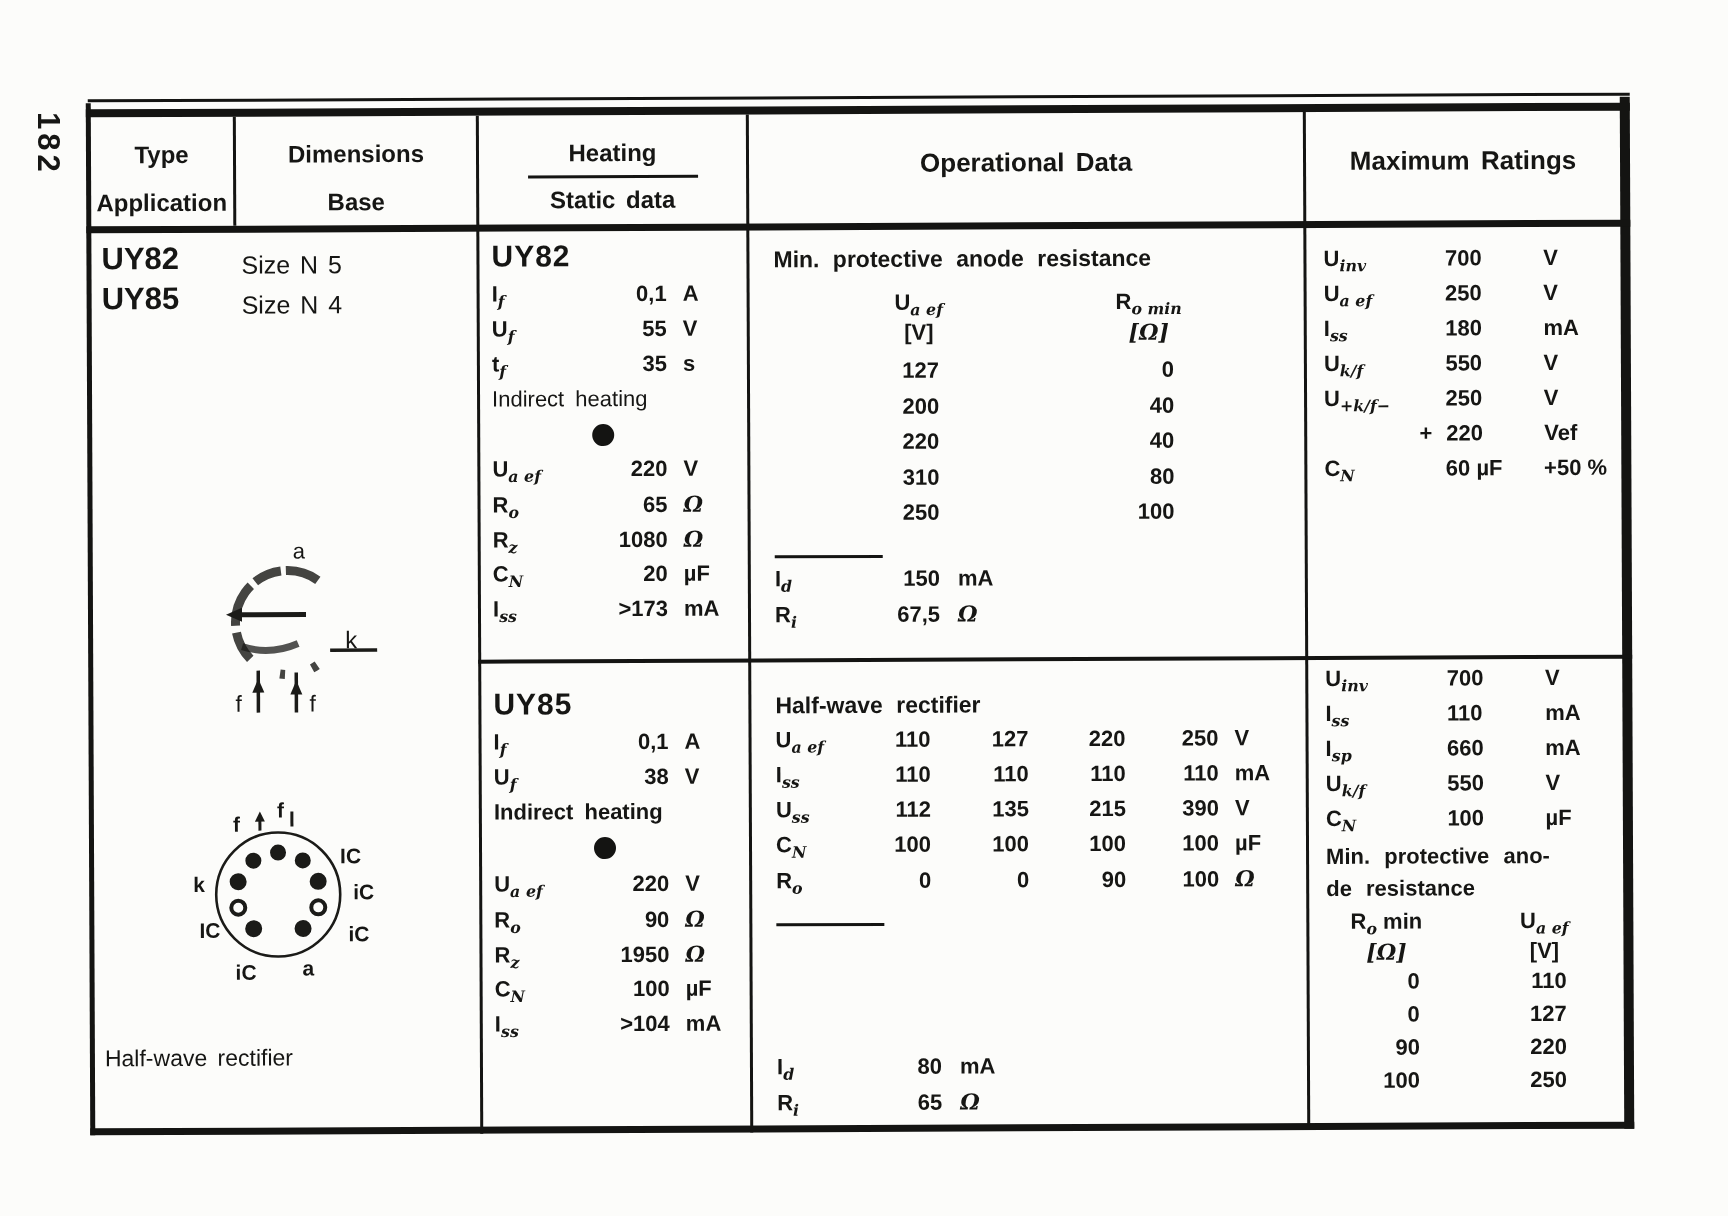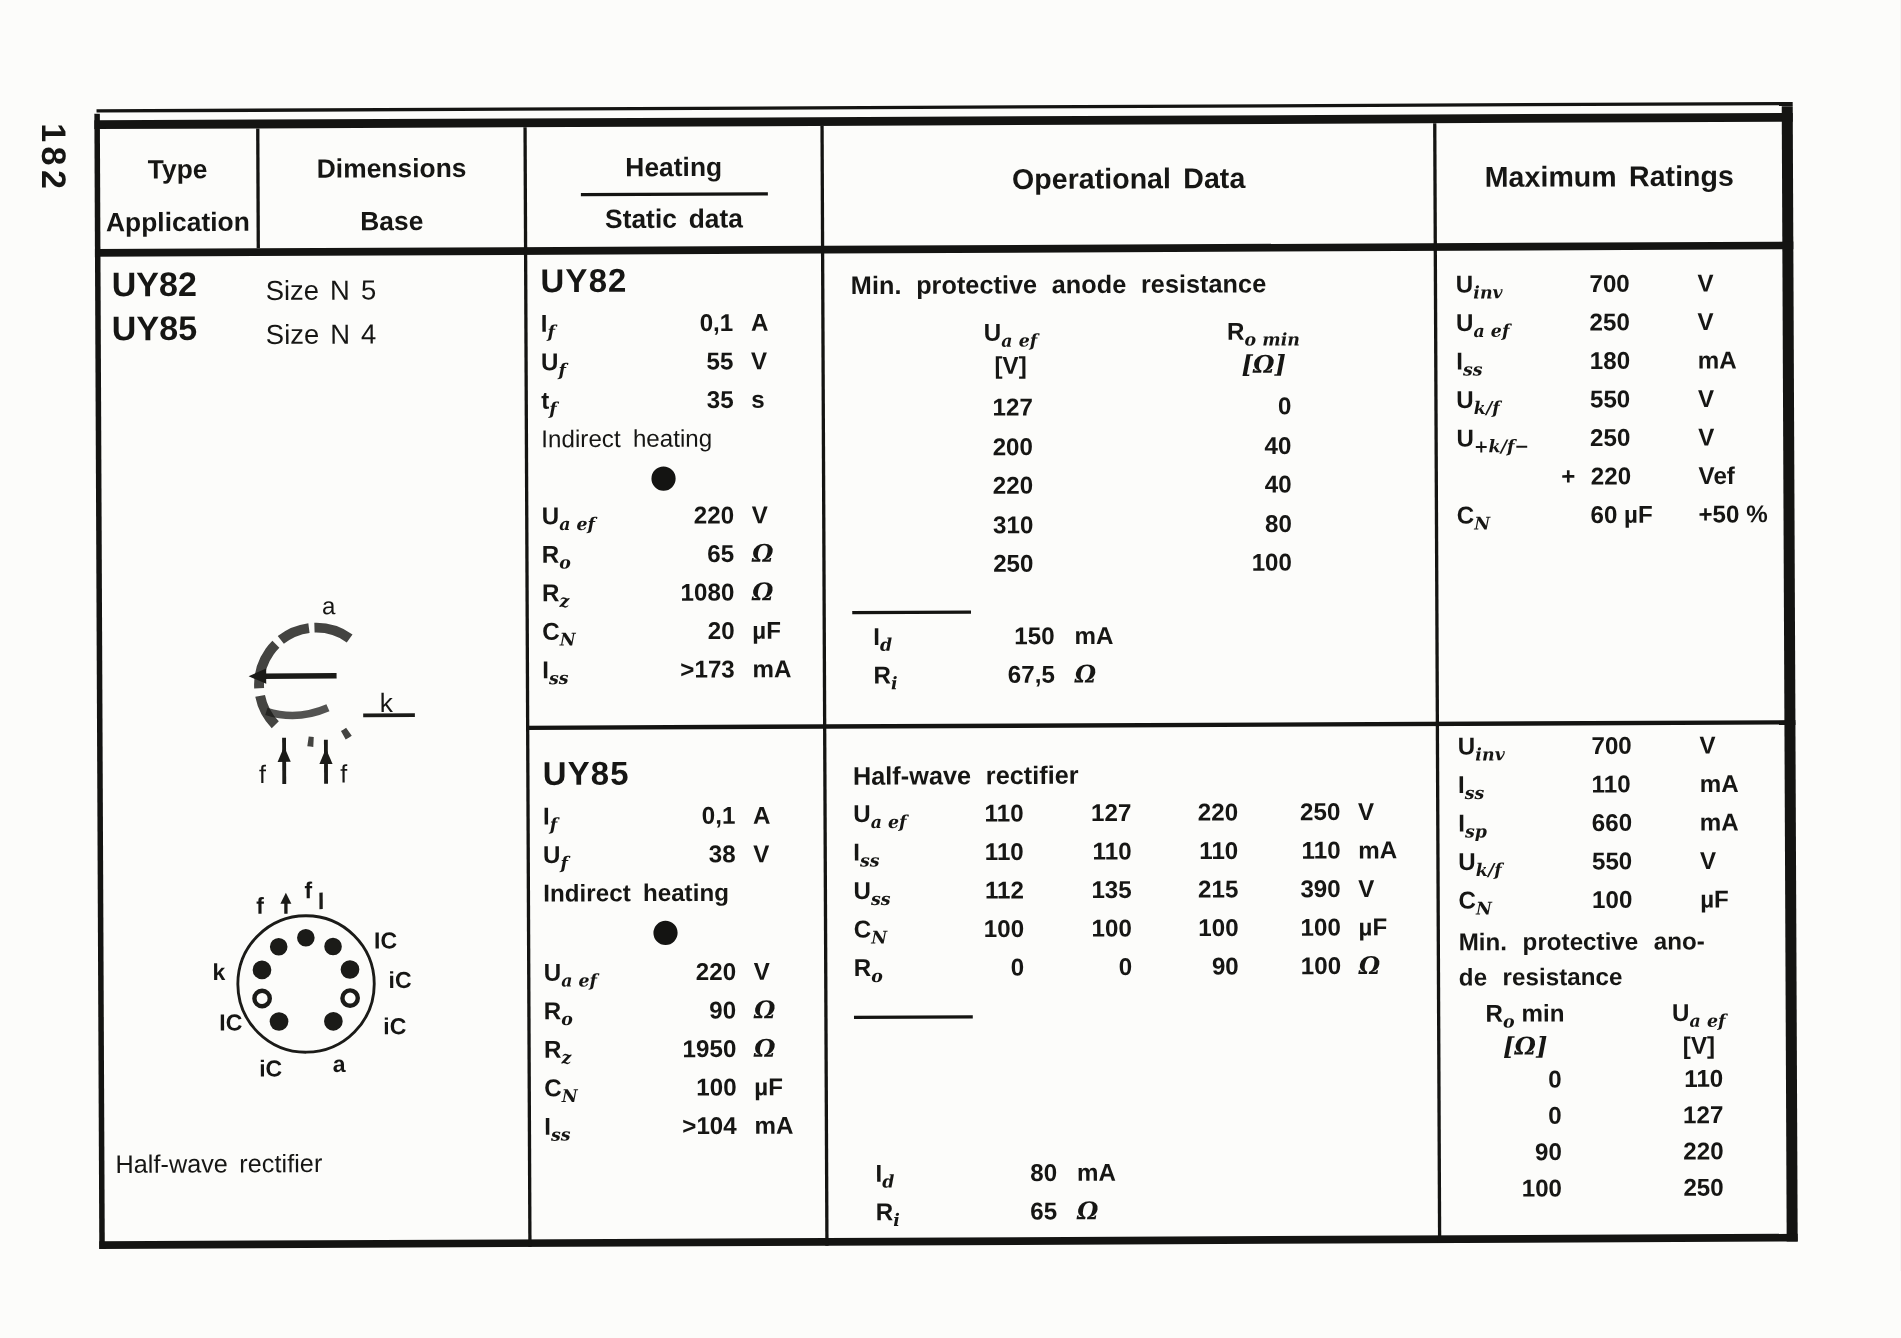--- a/index.html
+++ b/index.html
@@ -25,21 +25,21 @@
   .rule-a{left:687px;top:459px;width:108px;height:3px;}
   .rule-b{left:687px;top:827px;width:108px;height:3px;}
   
   .hc{position:absolute;text-align:center;font-weight:bold;font-size:24px;word-spacing:4px;}
   .hc div{line-height:48px;}
   .heat-rule{height:3px;background:#141412;width:170px;margin:2px auto 2px auto;}
   .hc3 div{line-height:40px;}
   
   .hrow,.mrow,.orow,.rrow{display:flex;align-items:baseline;height:35px;font-size:22px;font-weight:bold;}
   .hrow .lbl{width:88px;} .hrow .val{width:87px;text-align:right;} .hrow .unit{margin-left:16px;}
-  .rrow .lbl{width:88px;margin-left:19px;} .rrow .val{width:77px;text-align:right;} .rrow .unit{margin-left:18px;}
+  .rrow .lbl{width:88px;} .rrow .val{width:77px;text-align:right;} .rrow .unit{margin-left:18px;}
   .mrow .lbl{width:130px;} .mrow .val{width:88px;} .mrow .unit{margin-left:16px;width:86px;}
   .mrow.plus .lbl{text-align:right;padding-right:14px;box-sizing:border-box;}
   .orow .lbl{width:95px;} .orow .c{width:98px;text-align:right;} .orow .c1{width:60px;}
   .orow .c3{width:97px;} .orow .c4{width:93px;} .orow .unit{margin-left:16px;}
   .prow{display:flex;align-items:baseline;height:35.5px;font-size:22px;font-weight:bold;}
   .prow .p1{margin-left:60px;width:105px;text-align:right;}
   .prow .p2{margin-left:125px;width:110px;text-align:right;}
   .mprow{display:flex;align-items:baseline;height:33px;font-size:22px;font-weight:bold;}
   .mprow .p1{margin-left:8px;width:85px;text-align:right;}
   .mprow .p2{margin-left:62px;width:85px;text-align:right;}

